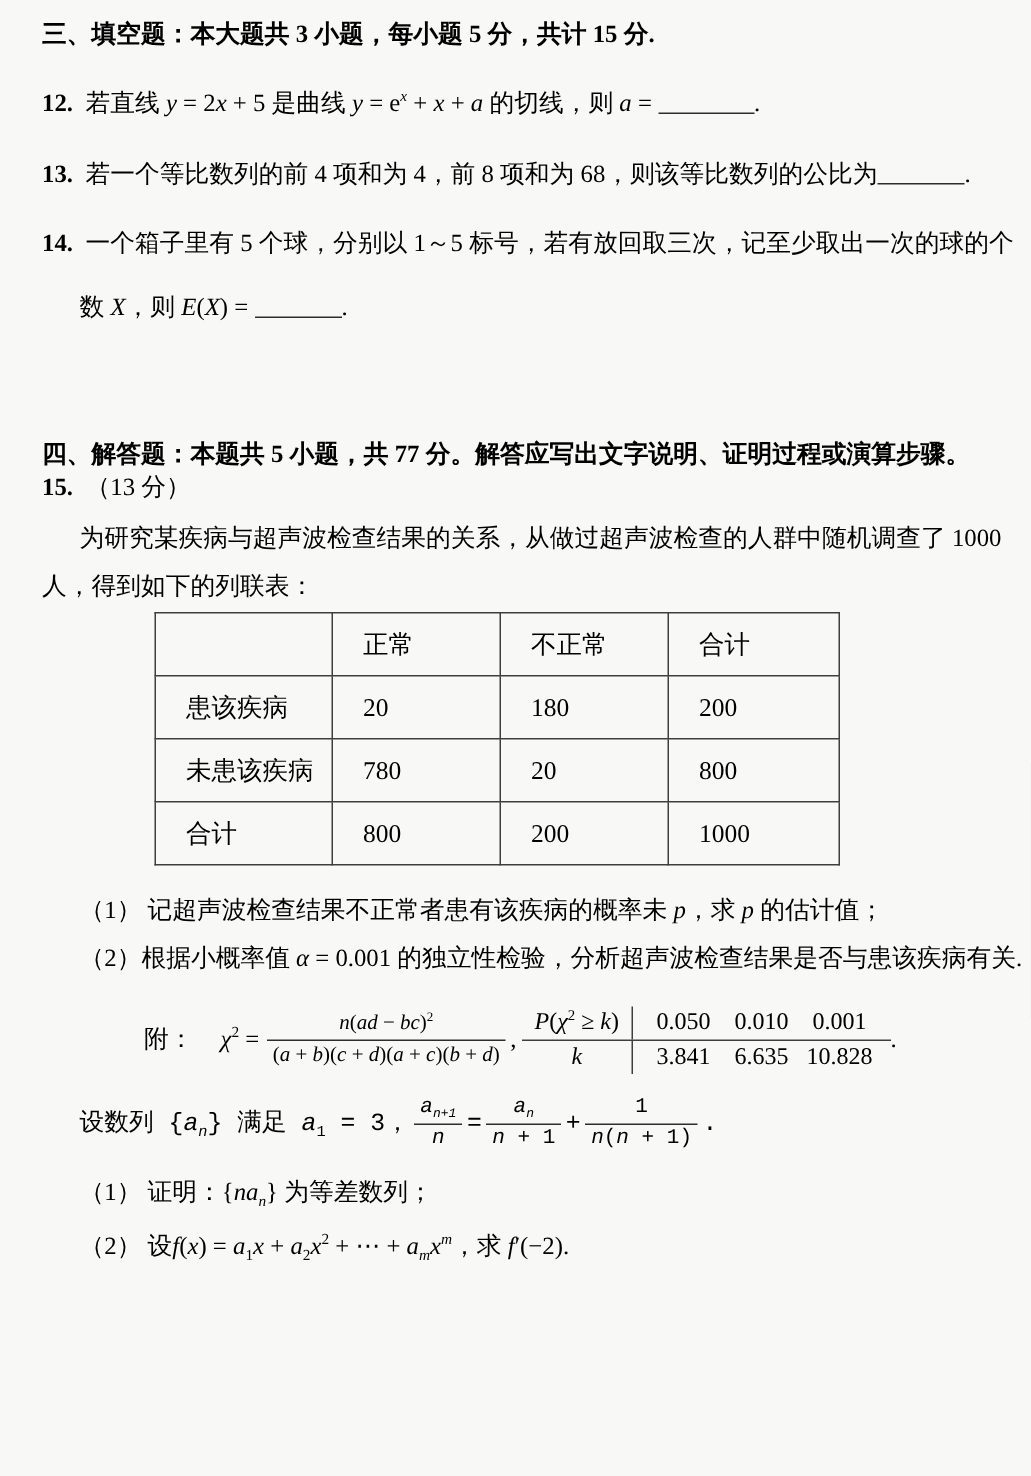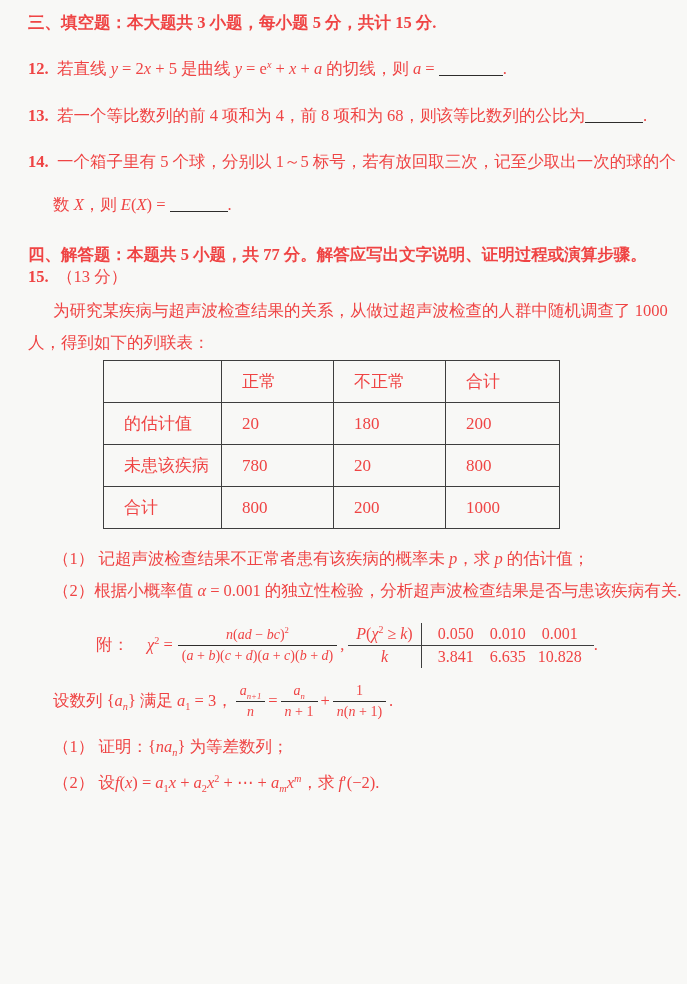--- a/index.html
+++ b/index.html
@@ -2,21 +2,21 @@
 <html><head>
 <meta charset="utf-8">
 <style>
   html,body{margin:0;padding:0;}
   body{background:#e9e9e9;}
   .page{
     position:relative;
     width:687px;height:984px;
     margin:0 auto;
     background:#f8f8f6;
-    color:#ef4444;
+    color:#000000;
     font-family:"Liberation Serif","DejaVu Serif",serif;
     font-size:16.5px;
     line-height:22px;
     box-sizing:border-box;
     padding:12px 10px 0 28px;
     overflow:hidden;
   }
   .line{white-space:nowrap;}
   .bold{font-weight:700;}
   .qline{display:flex;align-items:baseline;}
@@ -39,29 +39,29 @@
   .stcell{display:table-cell;padding:1px 8px;text-align:center;}
   .strow:first-child .stcell{border-bottom:1.5px solid #3e3e3e;}
   .stcell+.stcell{border-left:1.5px solid #3e3e3e;}
   .stvals span{display:inline-block;width:52px;text-align:center;}
   
   .m-h3{margin-top:0;}
   .m-q12{margin-top:24px;}
   .m-q13{margin-top:25px;}
   .m-q14a{margin-top:24px;}
   .m-q14b{margin-top:21px;}
-  .m-h4{margin-top:28px;}
+  .m-h4{margin-top:76px;}
   .m-q15h{margin-top:0;}
   .m-p1{margin-top:12px;}
   .m-p2{margin-top:10px;}
   .m-part1{margin-top:19px;}
   .m-part2{margin-top:10px;}
   .m-chi{margin-top:18px;padding-left:68px;height:50px;}
   .m-q16h{margin-top:90px;}
-  .m-q16f{margin-top:8px;height:46px;padding-left:25px;}
+  .m-q16f{margin-top:8px;height:46px;padding-left:25px;font-family:Liberation Mono, monospace;}
   .m-q16p1{margin-top:12px;}
   .m-q16p2{margin-top:14px;}
   .chi-note{margin-right:18px;}
   .chi-eq{margin-right:2px;}
 </style>
 </head>
 <body>
 
 <div class="page">
 
@@ -94,21 +94,21 @@
 
   <table class="ctable">
     <tbody>
         <tr>
       <td style="width:97px"></td>
       <td style="width:91px">正常</td>
       <td style="width:91px">不正常</td>
       <td style="width:93px">合计</td>
     </tr>
     <tr>
-      <td>的估计值</td>
+      <td>患该疾病</td>
       <td>20</td>
       <td>180</td>
       <td>200</td>
     </tr>
     <tr>
       <td>未患该疾病</td>
       <td>780</td>
       <td>20</td>
       <td>800</td>
     </tr>

